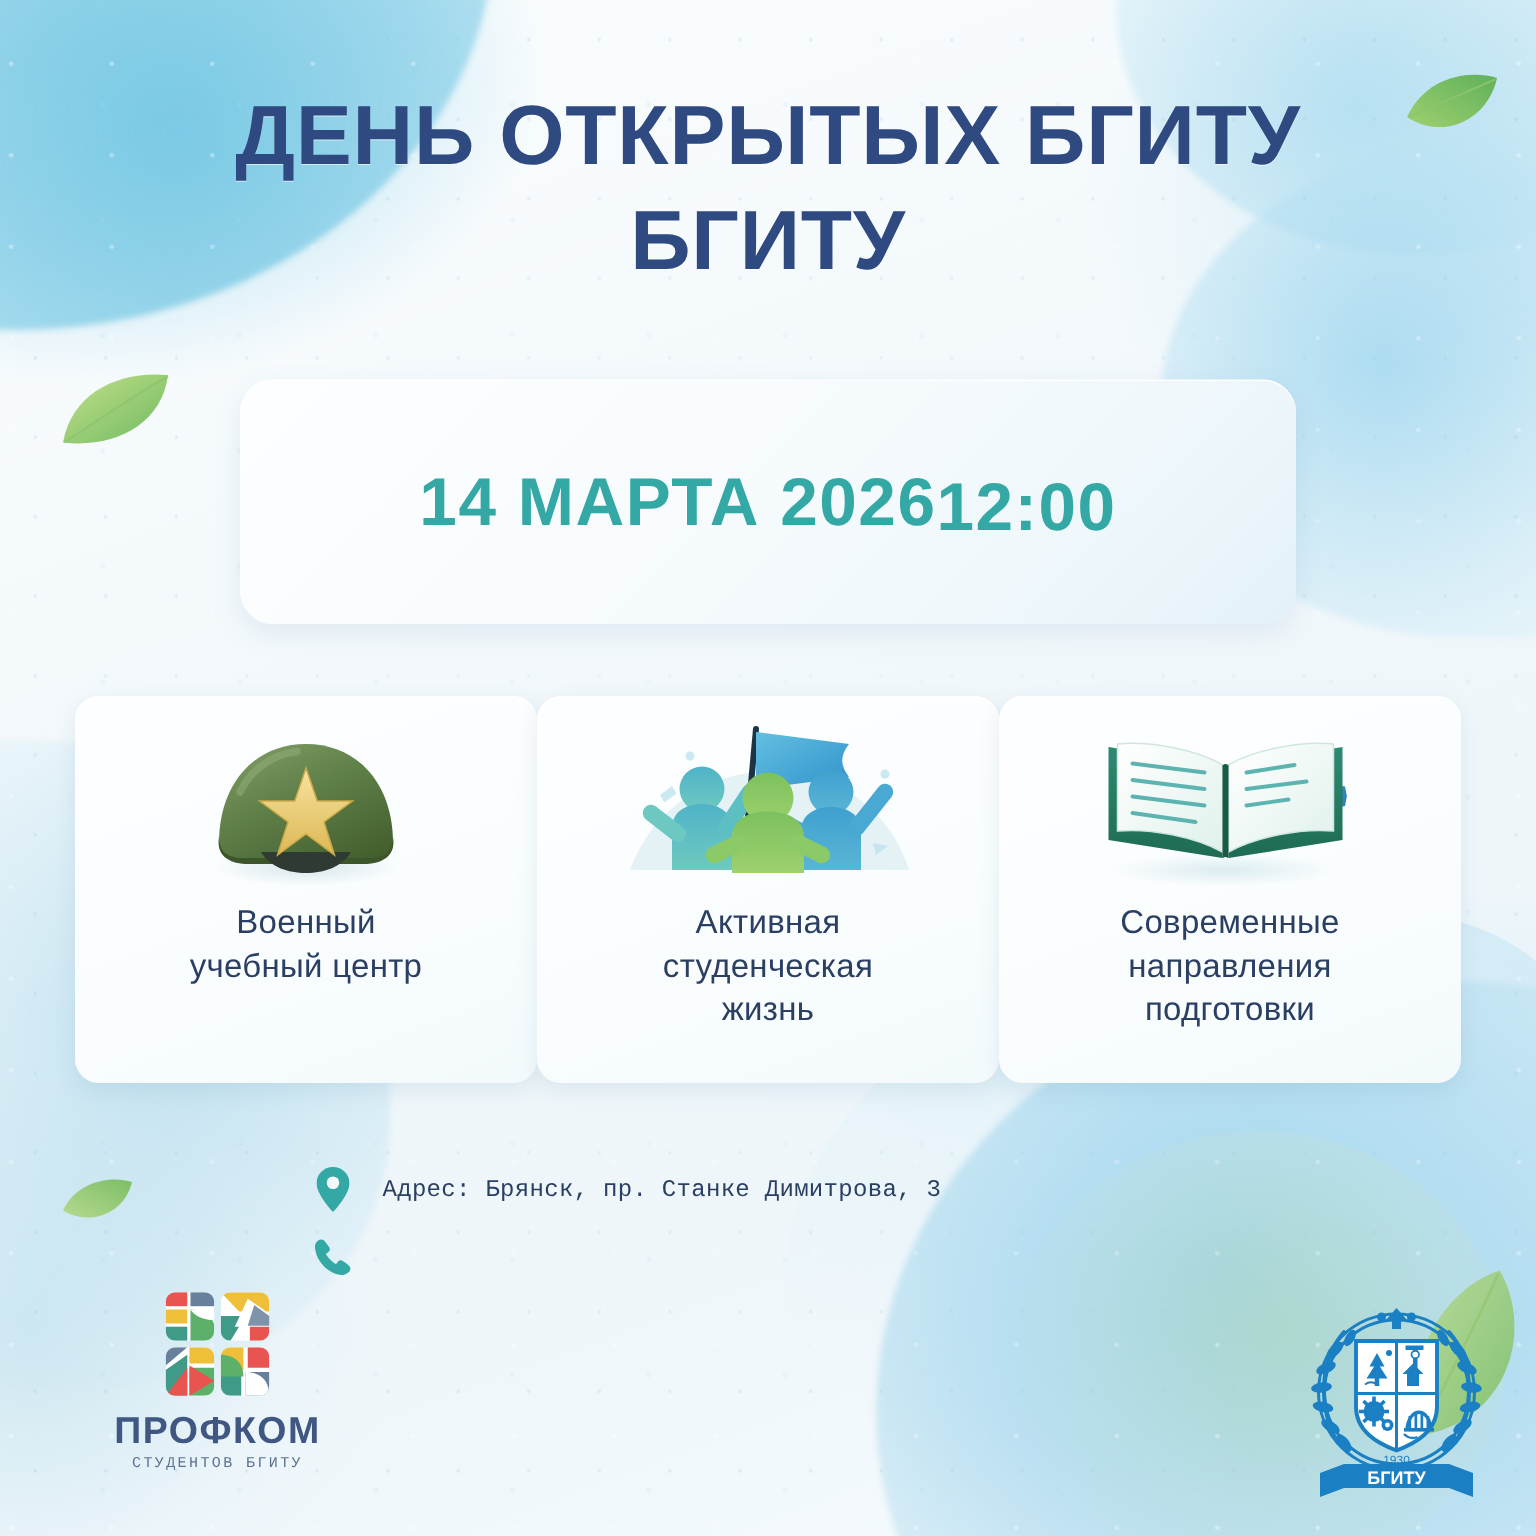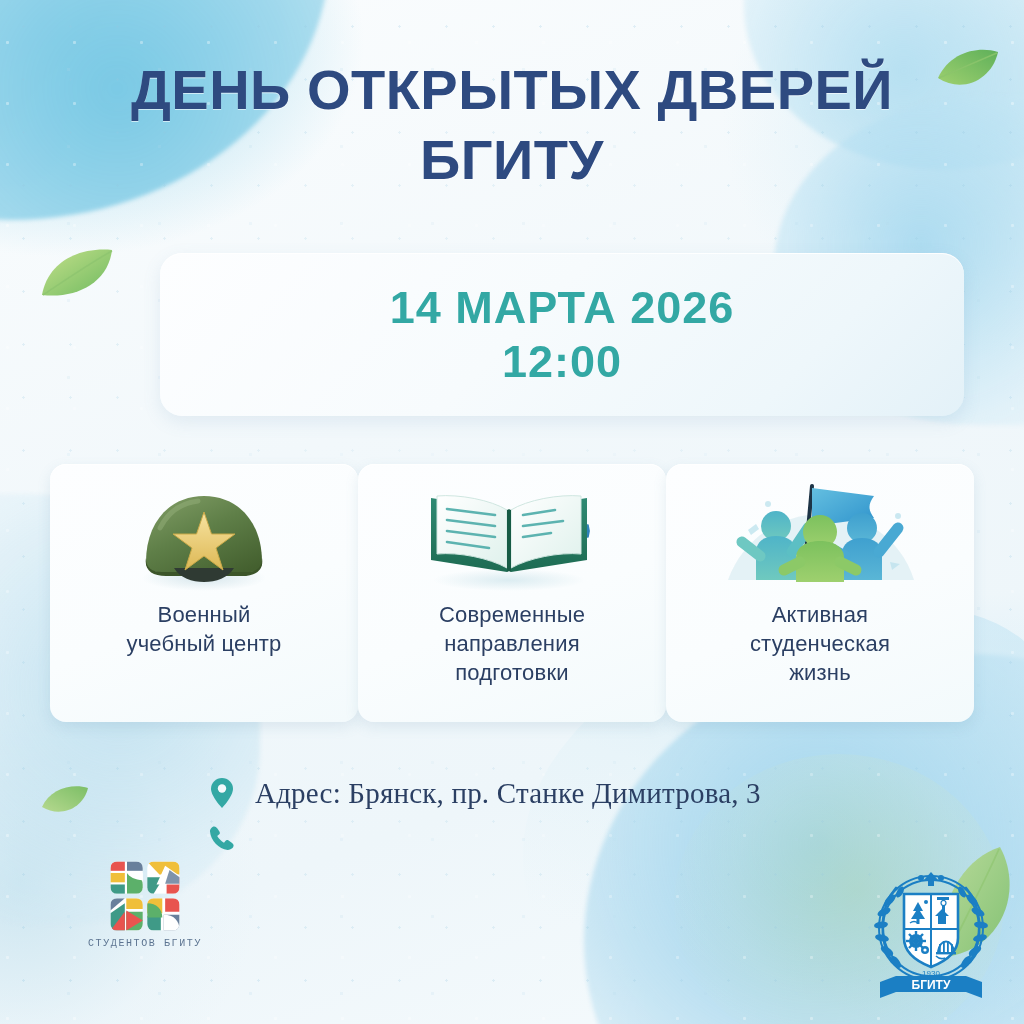--- a/index.html
+++ b/index.html
@@ -55,45 +55,45 @@
   
   .headline{position:absolute;left:0;right:0;top:62px;text-align:center;z-index:6;}
   .headline .l1,.headline .l2{
     font-family:"Liberation Sans", sans-serif;
     font-weight:700;color:#2e4a80;letter-spacing:.5px;line-height:1.0;
     text-shadow:0 1px 0 rgba(255,255,255,.6);
   }
   .headline .l1{font-size:56px;}
   .headline .l2{font-size:56px;margin-top:14px;}
   
-  .date-panel{position:absolute;left:160px;top:253px;width:804px;height:163px;z-index:6;
+  .date-panel{position:absolute;left:160px;top:253px;width:704px;height:163px;z-index:6;
     border-radius:22px;
     background:linear-gradient(135deg,#fdfeff 0%, #f7fbfd 45%, #eef7fb 78%, #e3f1f8 100%);
     box-shadow:0 6px 18px rgba(90,140,175,.13), 0 1px 0 rgba(255,255,255,.9) inset;
-    display:flex;flex-direction:column;align-items:center;justify-content:center;}
+    display:flex;flex-direction:row;align-items:center;justify-content:center;}
   .date-panel .d1,.date-panel .d2{
     font-family:"Liberation Sans", sans-serif;font-weight:700;color:#33a8a4;line-height:1.05;}
   .date-panel .d1{font-size:45px;letter-spacing:1px;}
   .date-panel .d2{font-size:45px;letter-spacing:1px;margin-top:6px;}
   
   .cards{position:absolute;left:50px;top:464px;width:924px;height:258px;
     display:flex;justify-content:space-between;z-index:6;}
   .card{width:320px;height:258px;border-radius:16px;
     background:linear-gradient(160deg,#fdfeff 0%, #fafdfe 55%, #f3fafc 100%);
     box-shadow:0 5px 14px rgba(95,140,170,.14), 0 1px 0 rgba(255,255,255,.95) inset;
     display:flex;flex-direction:column;align-items:center;overflow:hidden;position:relative;}
   .card-art{width:100%;height:128px;display:flex;align-items:flex-end;justify-content:center;padding-top:6px;box-sizing:border-box;}
   .card-label{flex:1;display:flex;align-items:flex-start;justify-content:center;padding:8px 10px 0;box-sizing:border-box;}
   .card-label span{font-family:"Liberation Sans", sans-serif;font-size:22px;line-height:1.32;
     color:#2b3f63;text-align:center;font-weight:400;letter-spacing:.2px;}
   
   .contacts{position:absolute;left:205px;top:772px;z-index:6;}
   .crow{display:flex;align-items:center;height:42px;margin-bottom:3px;}
   .crow .ic{width:34px;display:flex;align-items:center;justify-content:center;margin-right:16px;}
-  .crow .tx{font-family:Liberation Serif, serif;font-size:29px;color:#2b3f63;letter-spacing:.2px;}
+  .crow .tx{font-family:Liberation Mono, monospace;font-size:16px;color:#2b3f63;letter-spacing:.2px;}
   
   .profkom{position:absolute;left:60px;top:860px;width:170px;z-index:6;text-align:center;}
   .profkom .mark{width:72px;height:72px;margin:0 auto;}
   .profkom .pname{font-family:"Liberation Sans", sans-serif;font-weight:700;font-size:25px;
     color:#3f5782;letter-spacing:1px;margin-top:4px;}
   .profkom .psub{font-family:Liberation Mono, monospace;font-size:10px;color:#5b7390;
     letter-spacing:1.6px;margin-top:2px;}
   
   .emblem{position:absolute;right:28px;bottom:18px;width:130px;height:140px;z-index:6;}
 </style>
@@ -145,21 +145,21 @@
         <linearGradient id="lg4" x1="0" y1="0" x2="1" y2="1">
       <stop offset="0" stop-color="#b9da93"></stop>
           <stop offset="1" stop-color="#7fbf6a"></stop>
         </linearGradient>
       </defs>
     <path d="M6 112 C-6 62 22 14 60 2 C84 46 62 104 6 112 Z" fill="url(#lg4)" opacity=".92"></path>
     <path d="M7 111 C24 76 44 38 59 4" stroke="#94c877" stroke-width="1.8" fill="none" opacity=".9"></path>
   </svg>
 
   <div class="headline">
-    <div class="l1">ДЕНЬ ОТКРЫТЫХ ДВЕРЕЙ</div>
+    <div class="l1">ДЕНЬ ОТКРЫТЫХ БГИТУ</div>
     <div class="l2">БГИТУ</div>
   </div>
 
   <div class="date-panel">
     <div class="d1">14 МАРТА 2026</div>
     <div class="d2">12:00</div>
   </div>
 
   <div class="cards">
 
@@ -189,20 +189,73 @@
           <path d="M30 46 C38 30 52 21 68 19" stroke="#9ab47f" stroke-width="5" fill="none" opacity=".45" stroke-linecap="round"></path>
         </svg>
       </div>
       <div class="card-label">
         <span>Военный<br>учебный центр</span>
       </div>
     </div>
 
     <div class="card">
       <div class="card-art">
+        <svg width="196" height="122" viewBox="0 0 196 122">
+          <defs>
+            <linearGradient id="p1" x1="0" y1="0" x2="0" y2="1">
+              <stop offset="0" stop-color="#4fb4c8"></stop>
+                <stop offset="1" stop-color="#6fc9bf"></stop>
+              </linearGradient>
+            <linearGradient id="p2" x1="0" y1="0" x2="0" y2="1">
+              <stop offset="0" stop-color="#7cc15e"></stop>
+                <stop offset="1" stop-color="#9ed06e"></stop>
+              </linearGradient>
+            <linearGradient id="p3" x1="0" y1="0" x2="0" y2="1">
+              <stop offset="0" stop-color="#3fa0cf"></stop>
+                <stop offset="1" stop-color="#5ab6d6"></stop>
+              </linearGradient>
+            <linearGradient id="flagg" x1="0" y1="0" x2="1" y2="1">
+              <stop offset="0" stop-color="#64bfe0"></stop>
+                <stop offset="1" stop-color="#2f93cc"></stop>
+              </linearGradient>
+          </defs>
+          <path d="M6 110 C22 66 62 44 100 44 C140 44 178 66 192 110 Z" fill="#dceef3" opacity=".75"></path>
+
+          <line x1="82" y1="104" x2="90" y2="16" stroke="#1d3446" stroke-width="4" stroke-linecap="round"></line>
+          <path d="M90 18 L152 26 C146 34 146 40 152 48 L90 56 Z" fill="url(#flagg)"></path>
+
+          <circle cx="54" cy="56" r="15" fill="url(#p1)"></circle>
+          <path d="M34 110 L34 82 C34 72 42 66 54 66 C66 66 74 72 74 82 L74 110 Z" fill="url(#p1)"></path>
+          <path d="M38 86 L20 72" stroke="#6ec8c2" stroke-width="11" stroke-linecap="round"></path>
+          <path d="M70 82 L86 58" stroke="#5cbfc4" stroke-width="11" stroke-linecap="round"></path>
+
+          <circle cx="140" cy="58" r="15" fill="url(#p3)"></circle>
+          <path d="M120 110 L120 84 C120 74 128 68 140 68 C152 68 160 74 160 84 L160 110 Z" fill="url(#p3)"></path>
+          <path d="M157 82 L176 58" stroke="#49a9d3" stroke-width="11" stroke-linecap="round"></path>
+          <path d="M123 86 L108 78" stroke="#49a9d3" stroke-width="11" stroke-linecap="round"></path>
+
+          <circle cx="98" cy="62" r="17" fill="url(#p2)"></circle>
+          <path d="M74 112 L74 88 C74 77 84 71 98 71 C112 71 122 77 122 88 L122 112 Z" fill="url(#p2)"></path>
+          <path d="M78 92 L62 100" stroke="#8cc967" stroke-width="11" stroke-linecap="round"></path>
+          <path d="M118 92 L134 100" stroke="#8cc967" stroke-width="11" stroke-linecap="round"></path>
+          <g fill="#bfe3ee" opacity=".8">
+            <path d="M26 60 l8 -6 3 5 -8 6 Z"></path>
+              <circle cx="46" cy="34" r="3"></circle>
+            <path d="M168 92 l10 2 -8 6 Z"></path>
+              <circle cx="176" cy="46" r="3"></circle>
+          </g>
+        </svg>
+      </div>
+      <div class="card-label">
+        <span>Активная<br>студенческая<br>жизнь</span>
+      </div>
+    </div>
+
+    <div class="card">
+      <div class="card-art">
         <svg width="186" height="116" viewBox="0 0 186 116">
           <defs>
             <linearGradient id="cover" x1="0" y1="0" x2="0" y2="1">
               <stop offset="0" stop-color="#2f8a73"></stop>
                 <stop offset="1" stop-color="#1d6b52"></stop>
             </linearGradient>
             <linearGradient id="pageL" x1="0" y1="0" x2="1" y2="1">
               <stop offset="0" stop-color="#ffffff"></stop>
                 <stop offset="1" stop-color="#dff1ec"></stop>
             </linearGradient>
@@ -234,73 +287,20 @@
             <line x1="28" y1="66" x2="70" y2="72"></line>
             <line x1="104" y1="39" x2="136" y2="34"></line>
             <line x1="104" y1="50" x2="144" y2="45"></line>
             <line x1="104" y1="61" x2="132" y2="57"></line>
           </g>
           <path d="M88 34 C90 33 90 33 92 34 L92 96 C90 95 90 95 88 96 Z" fill="#175b45"></path>
         </svg>
       </div>
       <div class="card-label">
         <span>Современные<br>направления<br>подготовки</span>
-      </div>
-    </div>
-
-    <div class="card">
-      <div class="card-art">
-        <svg width="196" height="122" viewBox="0 0 196 122">
-          <defs>
-            <linearGradient id="p1" x1="0" y1="0" x2="0" y2="1">
-              <stop offset="0" stop-color="#4fb4c8"></stop>
-                <stop offset="1" stop-color="#6fc9bf"></stop>
-              </linearGradient>
-            <linearGradient id="p2" x1="0" y1="0" x2="0" y2="1">
-              <stop offset="0" stop-color="#7cc15e"></stop>
-                <stop offset="1" stop-color="#9ed06e"></stop>
-              </linearGradient>
-            <linearGradient id="p3" x1="0" y1="0" x2="0" y2="1">
-              <stop offset="0" stop-color="#3fa0cf"></stop>
-                <stop offset="1" stop-color="#5ab6d6"></stop>
-              </linearGradient>
-            <linearGradient id="flagg" x1="0" y1="0" x2="1" y2="1">
-              <stop offset="0" stop-color="#64bfe0"></stop>
-                <stop offset="1" stop-color="#2f93cc"></stop>
-              </linearGradient>
-          </defs>
-          <path d="M6 110 C22 66 62 44 100 44 C140 44 178 66 192 110 Z" fill="#dceef3" opacity=".75"></path>
-
-          <line x1="82" y1="104" x2="90" y2="16" stroke="#1d3446" stroke-width="4" stroke-linecap="round"></line>
-          <path d="M90 18 L152 26 C146 34 146 40 152 48 L90 56 Z" fill="url(#flagg)"></path>
-
-          <circle cx="54" cy="56" r="15" fill="url(#p1)"></circle>
-          <path d="M34 110 L34 82 C34 72 42 66 54 66 C66 66 74 72 74 82 L74 110 Z" fill="url(#p1)"></path>
-          <path d="M38 86 L20 72" stroke="#6ec8c2" stroke-width="11" stroke-linecap="round"></path>
-          <path d="M70 82 L86 58" stroke="#5cbfc4" stroke-width="11" stroke-linecap="round"></path>
-
-          <circle cx="140" cy="58" r="15" fill="url(#p3)"></circle>
-          <path d="M120 110 L120 84 C120 74 128 68 140 68 C152 68 160 74 160 84 L160 110 Z" fill="url(#p3)"></path>
-          <path d="M157 82 L176 58" stroke="#49a9d3" stroke-width="11" stroke-linecap="round"></path>
-          <path d="M123 86 L108 78" stroke="#49a9d3" stroke-width="11" stroke-linecap="round"></path>
-
-          <circle cx="98" cy="62" r="17" fill="url(#p2)"></circle>
-          <path d="M74 112 L74 88 C74 77 84 71 98 71 C112 71 122 77 122 88 L122 112 Z" fill="url(#p2)"></path>
-          <path d="M78 92 L62 100" stroke="#8cc967" stroke-width="11" stroke-linecap="round"></path>
-          <path d="M118 92 L134 100" stroke="#8cc967" stroke-width="11" stroke-linecap="round"></path>
-          <g fill="#bfe3ee" opacity=".8">
-            <path d="M26 60 l8 -6 3 5 -8 6 Z"></path>
-              <circle cx="46" cy="34" r="3"></circle>
-            <path d="M168 92 l10 2 -8 6 Z"></path>
-              <circle cx="176" cy="46" r="3"></circle>
-          </g>
-        </svg>
-      </div>
-      <div class="card-label">
-        <span>Активная<br>студенческая<br>жизнь</span>
       </div>
     </div>
 
   </div>
 
   <div class="contacts">
     <div class="crow">
       <span class="ic">
         <svg width="22" height="30" viewBox="0 0 22 30">
             <path d="M11 0 C5 0 0 4.8 0 10.8 C0 18.5 11 30 11 30 C11 30 22 18.5 22 10.8 C22 4.8 17 0 11 0 Z" fill="#33a8a4"></path>
@@ -363,20 +363,21 @@
       <g clip-path="url(#q4)">
         <rect x="53" y="53" width="45" height="45" fill="#ffffff"></rect>
         <path d="M53 53 L74 53 L74 74 L53 74 Z" fill="#f0bf3a"></path>
         <path d="M78 53 L98 53 L98 72 L78 72 Z" fill="#e8544f"></path>
         <path d="M53 78 L72 78 L72 98 L53 98 Z" fill="#3f9a87"></path>
         <path d="M76 76 L98 76 L98 98 L76 98 Z" fill="#69809c"></path>
         <path d="M76 76 C90 76 98 84 98 98 L76 98 Z" fill="#ffffff"></path>
         <path d="M53 60 C66 60 74 68 74 80 L53 80 Z" fill="#5cb06a"></path>
       </g>
     </svg>
+    <div class="pname">ПРОФКОМ</div>
     <div class="psub">СТУДЕНТОВ БГИТУ</div>
   </div>
 
   <svg class="emblem" viewBox="0 0 130 140">
     <g fill="none" stroke="#1b7fc4" stroke-width="2">
       <circle cx="65" cy="62" r="52"></circle>
       <circle cx="65" cy="62" r="48"></circle>
     </g>
 
     <g stroke="#1b7fc4" stroke-width="2.6" fill="none" stroke-linecap="round">

